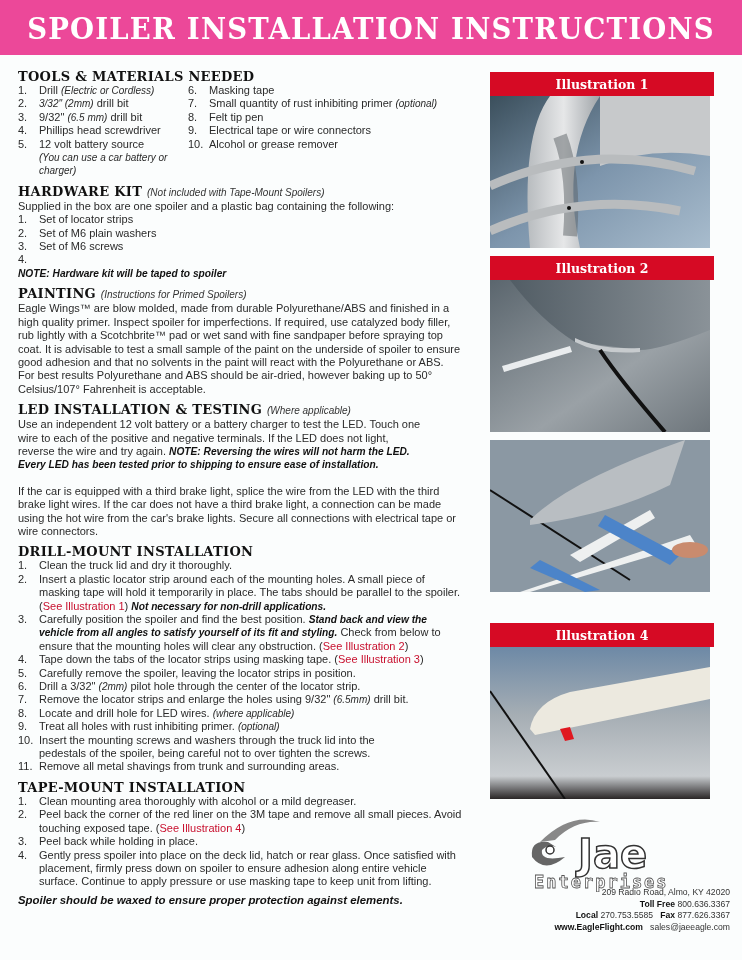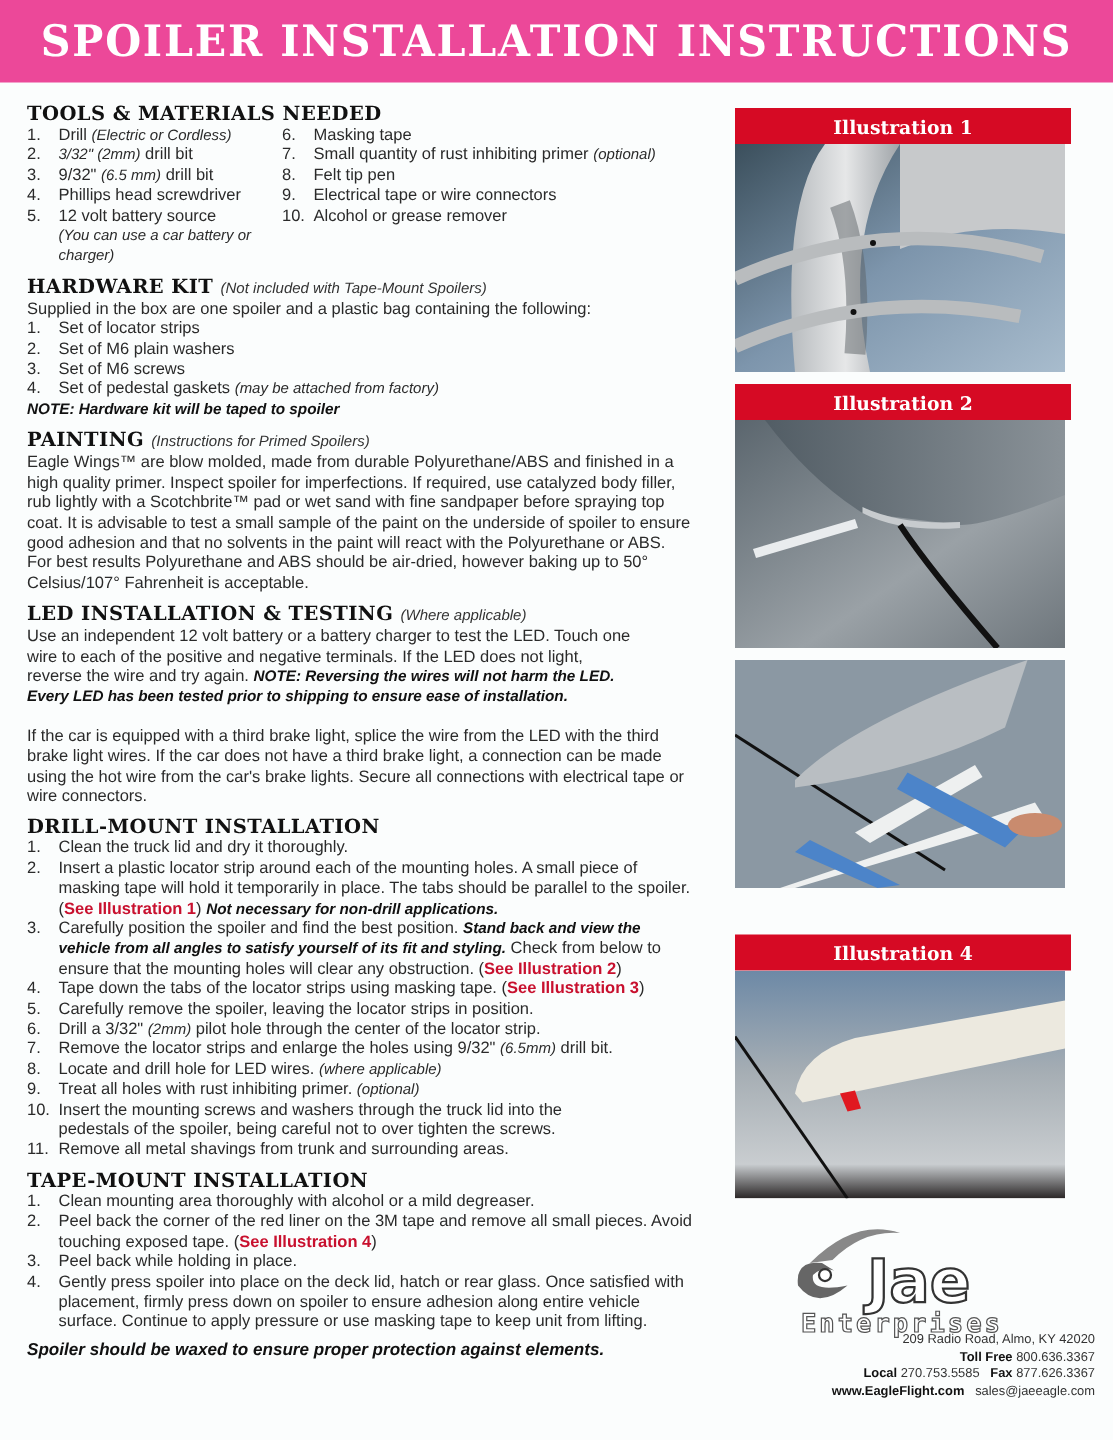--- a/index.html
+++ b/index.html
@@ -9,21 +9,21 @@
   .banner { position: absolute; left: 0; top: 0; width: 742px; height: 55px; background: #ec4899;
     display: flex; align-items: center; justify-content: center; }
   .banner h1 { font-family: "DejaVu Serif", serif; font-weight: bold; color: #fff;
     font-size: 27.5px; letter-spacing: 1.2px; transform: scaleY(1.05); }
 
   .left { position: absolute; left: 18px; top: 70px; width: 445px; font-size: 11px; line-height: 13.4px; color: #2a2a2a; }
   .sec-title { font-family: "DejaVu Serif", serif; font-weight: bold; font-size: 13px; color: #111; letter-spacing: 0.3px; line-height: 14px; }
   .sub { font-style: italic; font-size: 10px; font-family: "Liberation Sans", sans-serif; font-weight: normal; letter-spacing: 0; color: #333; }
   .it { font-style: italic; font-size: 10px; }
   .note { font-weight: bold; font-style: italic; color: #111; font-size: 10.2px; }
-  .ref { color: #c8102e; font-weight: bold; }
+  .ref { color: #c8102e; font-weight: normal; }
 
   .tools { display: grid; grid-template-columns: 170px 1fr; }
   .ol li, .tools .li { display: flex; }
   .num { width: 21px; flex: none; }
   ol.ol { list-style: none; }
   .sec { margin-bottom: 7px; }
   p { margin: 0; }
   .gap { height: 13px; }
   .closing { font-weight: bold; font-style: italic; font-size: 11.4px; color: #111; margin-top: 5px; }
   .illus { position: absolute; left: 490px; width: 224px; }
@@ -105,21 +105,20 @@
       <li>
           <span class="num">2.</span>
           <span>Set of M6 plain washers</span>
         </li>
       <li>
           <span class="num">3.</span>
           <span>Set of M6 screws</span>
         </li>
       <li>
           <span class="num">4.</span>
-          <span><span>Set of pedestal gaskets </span><span class="it">(may be attached from factory)</span></span>
         </li>
     </ol>
     <p class="note">NOTE: Hardware kit will be taped to spoiler</p>
   </div>
 
   <div class="sec">
     <div class="sec-title"><span>PAINTING</span> <span class="sub">(Instructions for Primed Spoilers)</span></div>
     <p>Eagle Wings™ are blow molded, made from durable Polyurethane/ABS and finished in a high quality primer. Inspect spoiler for imperfections. If required, use catalyzed body filler, rub lightly with a Scotchbrite™ pad or wet sand with fine sandpaper before spraying top coat. It is advisable to test a small sample of the paint on the underside of spoiler to ensure good adhesion and that no solvents in the paint will react with the Polyurethane or ABS. For best results Polyurethane and ABS should be air-dried, however baking up to 50° Celsius/107° Fahrenheit is acceptable.</p>
   </div>
 

